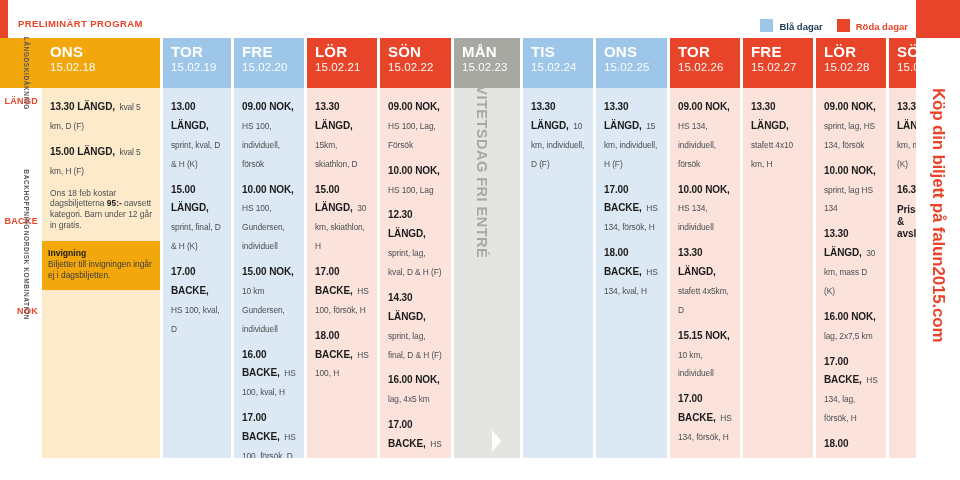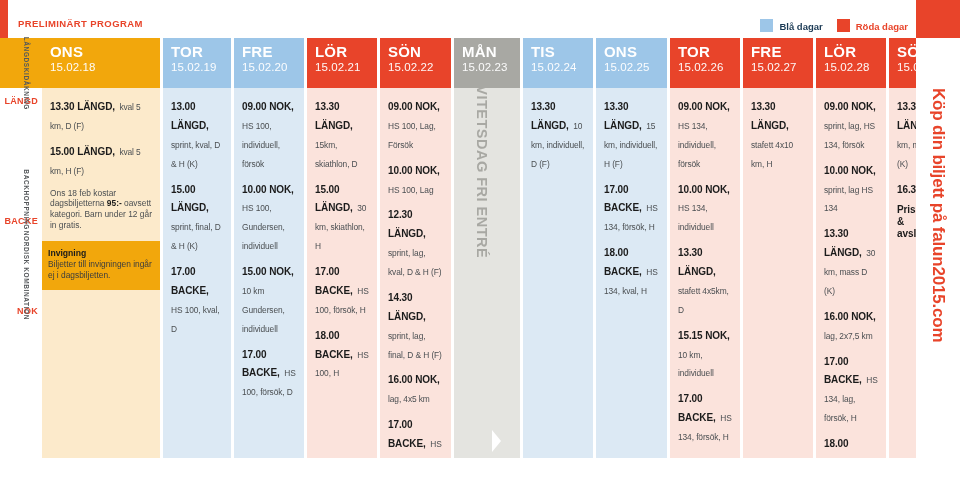--- a/index.html
+++ b/index.html
@@ -286,20 +286,21 @@
         </div>
         <div class="col" style="flex: 0 0 70px; width: 70px;">
           <div class="col-head" style="background: rgb(157, 198, 232);">
             <div class="col-day">FRE</div>
             <div class="col-date">15.02.20</div>
           </div>
           <div class="col-body" style="background: rgb(220, 233, 244);">
             <div class="ev"><span class="ev-t">09.00 NOK,</span> <span class="ev-d">HS 100, individuell, försök</span></div>
             <div class="ev"><span class="ev-t">10.00 NOK,</span> <span class="ev-d">HS 100, Gundersen, individuell</span></div>
             <div class="ev"><span class="ev-t">15.00 NOK,</span> <span class="ev-d">10 km Gundersen, individuell</span></div>
+            <div class="ev"><span class="ev-t">16.00 BACKE,</span> <span class="ev-d">HS 100, kval, H</span></div>
             <div class="ev"><span class="ev-t">17.00 BACKE,</span> <span class="ev-d">HS 100, försök, D</span></div>
           </div>
         </div>
         <div class="col" style="flex: 0 0 70px; width: 70px;">
           <div class="col-head" style="background: rgb(232, 68, 42);">
             <div class="col-day">LÖR</div>
             <div class="col-date">15.02.21</div>
           </div>
           <div class="col-body" style="background: rgb(251, 227, 220);">
             <div class="ev"><span class="ev-t">13.30 LÄNGD,</span> <span class="ev-d">15km, skiathlon, D</span></div>

